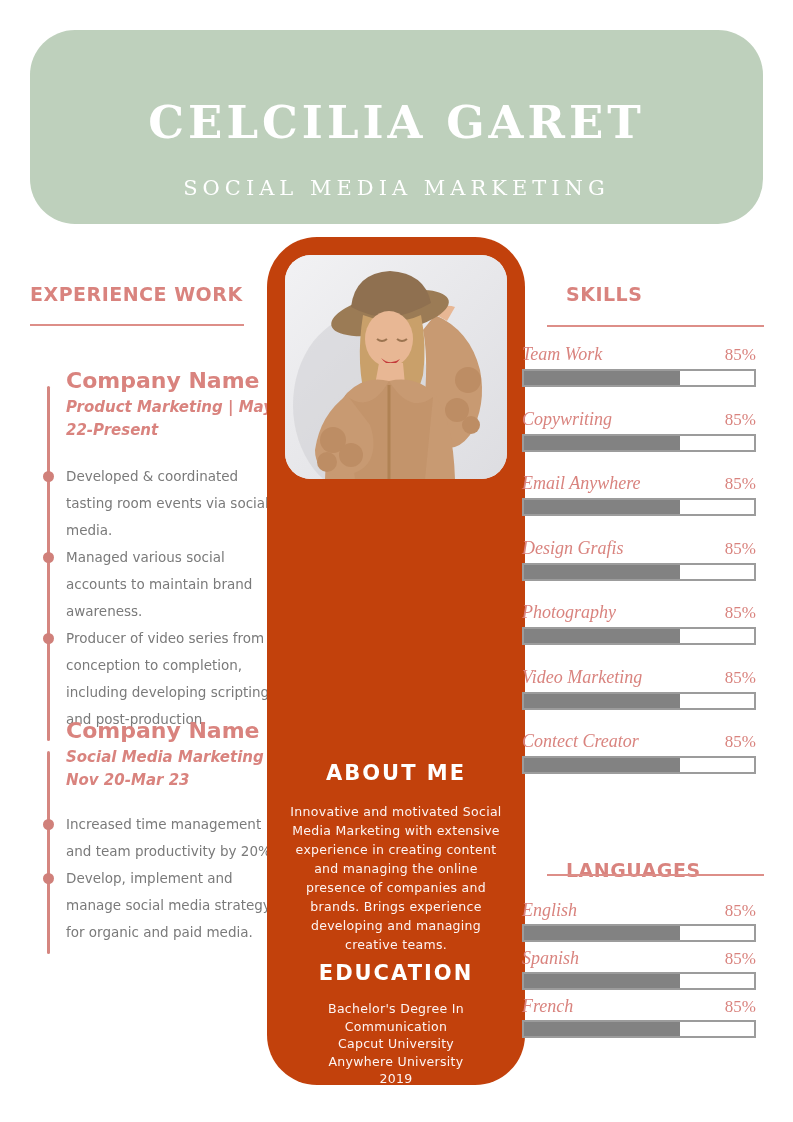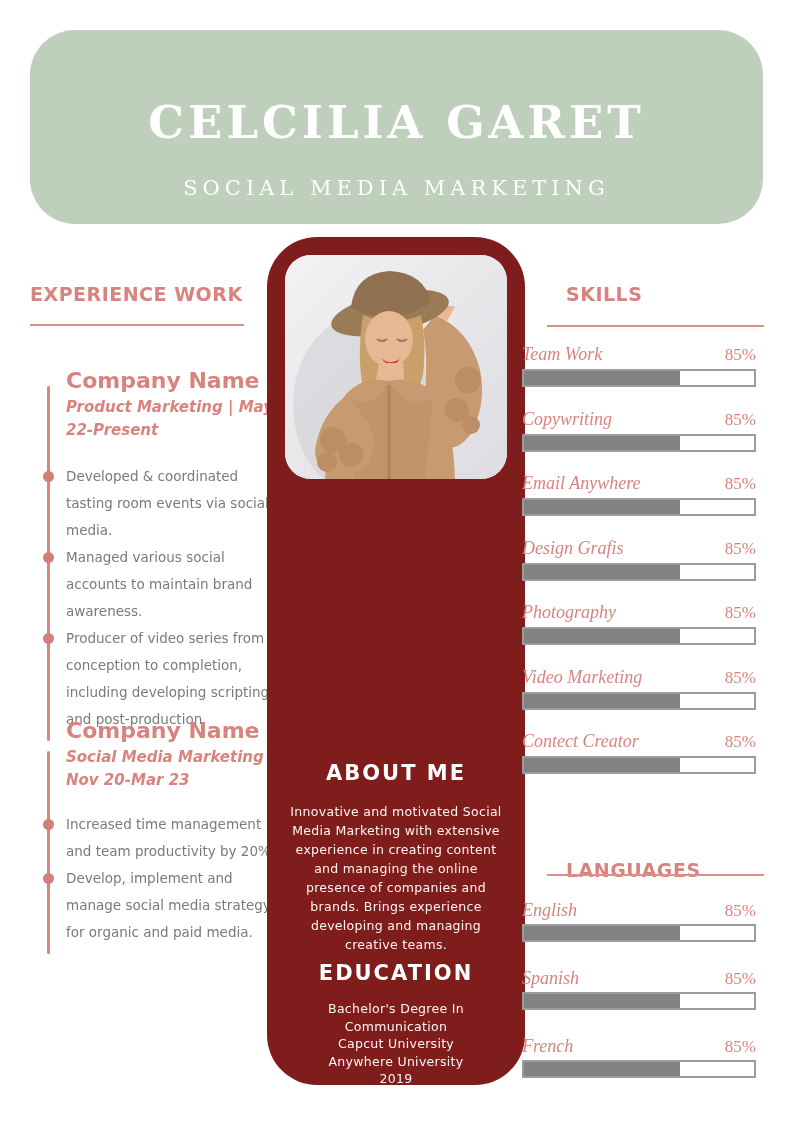--- a/index.html
+++ b/index.html
@@ -47,21 +47,21 @@
     position:relative; font-size:13.5px; color:#7a7a7a; line-height:27px;
   }
   .bullet-dot {
     position:absolute; left:-23px; top:8px; width:11px; height:11px;
     border-radius:50%; background:#d0807a;
   }
 
   
   .profile-card {
     position:absolute; left:267px; top:237px; width:258px; height:848px;
-    background:#7f1d1d; border-radius:50px; color:#ffffff;
+    background:#c2410c; border-radius:50px; color:#ffffff;
   }
   .photo-frame {
     position:absolute; left:18px; top:18px; width:222px; height:224px;
     border-radius:26px; overflow:hidden; background:#ededf0;
   }
   .photo-frame svg { display:block; width:100%; height:100%; }
   .card-block { position:absolute; left:0; width:100%; padding:0 17px; text-align:center; }
   .card-block.about { top:524px; }
   .card-block.education { top:724px; }
   .card-block.contact { top:872px; }
@@ -76,21 +76,21 @@
   }
   .skills-heading { top:283px; }
   .languages-heading { top:859px; }
   .right-underline { position:absolute; left:547px; width:217px; height:2px; background:#dd8e88; }
   .right-underline.skills-ul { top:325px; }
   .right-underline.languages-ul { top:874px; }
   .bar-list { position:absolute; left:522px; width:234px; }
   .bar-list.skills-list { top:344px; }
   .bar-list.languages-list { top:900px; }
   .bar-item { margin-bottom:21.5px; }
-  .languages-list .bar-item { margin-bottom:26px; }
+  .languages-list .bar-item { margin-bottom:6px; }
   .bar-item-head { display:flex; justify-content:space-between; align-items:baseline; line-height:21px; margin-bottom:4px; }
   .languages-list .bar-item-head { margin-bottom:3px; }
   .bar-label { font-family:"Liberation Serif", serif; font-style:italic; font-size:18px; color:#d9837e; }
   .bar-percent { font-family:"Liberation Serif", serif; font-size:17px; color:#d9837e; }
   .bar-track { width:100%; height:18px; background:#ffffff; border:2px solid #9c9c9c; }
   .bar-fill { height:100%; background:#828282; }
 </style>
 </head>
 <body>
 

